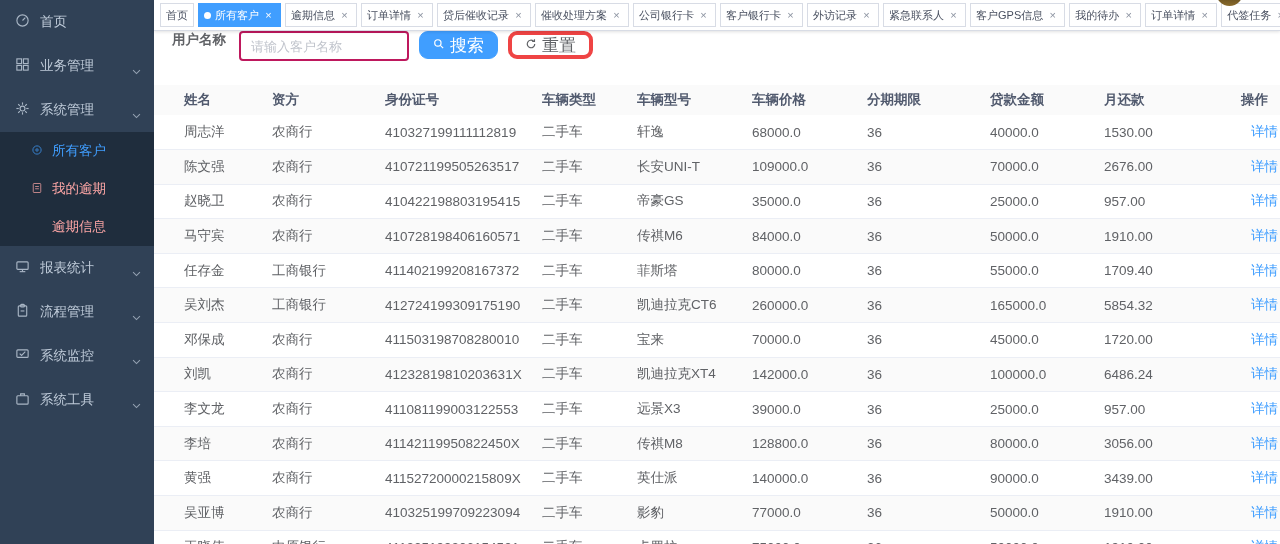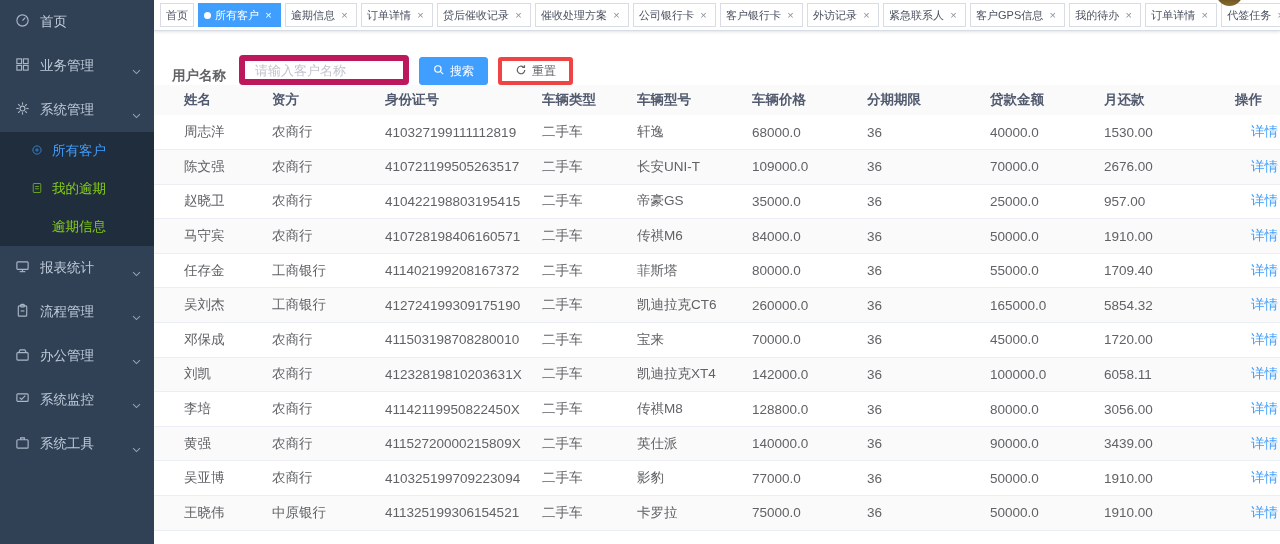--- a/index.html
+++ b/index.html
@@ -9,21 +9,21 @@
 
   
   .sidebar { width:154px; height:544px; background:#304156; flex:none; overflow:hidden; }
   .side-item { height:44px; display:flex; align-items:center; padding-left:15px;
     color:#bfcbd9; font-size:13.5px; cursor:pointer; position:relative; }
   .side-item .mi { width:15px; height:15px; margin-right:10px; flex:none; opacity:.85; }
   .side-item .chev { position:absolute; right:12px; width:11px; height:11px; opacity:.7; }
   .side-item .chev.up { transform:rotate(180deg); }
   .subpanel { background:#1f2d3d; }
   .side-sub { height:38px; display:flex; align-items:center; padding-left:31px;
-    color:#84cc16; font-size:13.5px; cursor:pointer; }
+    color:#fca5a5; font-size:13.5px; cursor:pointer; }
   .side-sub .mi { width:12px; height:12px; margin-right:9px; flex:none; opacity:.8; }
   .side-sub.noicon { padding-left:52px; }
   .side-sub.active { color:#409eff; }
 
   
   .main { flex:1; min-width:0; display:flex; flex-direction:column; }
 
   
   .tags { height:31px; flex:none; background:#fff; border-bottom:1px solid #d8dce5;
     box-shadow:0 1px 3px 0 rgba(0,0,0,.12); display:flex; align-items:center;
@@ -34,40 +34,40 @@
   .tab .dot { width:7px; height:7px; border-radius:50%; background:#fff; margin-right:4px; }
   .tab .x { display:inline-block; width:13px; height:13px; line-height:12px; text-align:center;
     border-radius:50%; margin-left:3px; font-size:11px; color:#8a919f; }
   .tab.active { background:#409eff; border-color:#409eff; color:#fff; }
   .tab.active .x { color:#fff; }
 
   .avatar-frag { position:absolute; left:1062px; top:-21px; width:27px; height:27px;
     border-radius:50%; background:linear-gradient(#1d1607,#8a6b2c); z-index:5; }
 
   
-  .searchbar { flex:none; height:54px; display:flex; align-items:flex-end; padding-left:18px; }
+  .searchbar { flex:none; height:54px; display:flex; align-items:flex-start; padding-left:18px; }
   .searchbar label { font-size:13.5px; font-weight:bold; color:#606266; margin-right:13px; }
-  .searchbar input { width:170px; height:30px; border:6px solid #be185d; border-radius:4px;
+  .searchbar input { width:170px; height:30px; border:2px solid #be185d; border-radius:4px;
     padding:0 10px; font-size:13px; color:#606266; outline:none;
     font-family:"Liberation Sans","DejaVu Sans",sans-serif; }
   .searchbar input::placeholder { color:#c0c4cc; }
-  .btn { height:28px; border-radius:3px; font-size:12px; display:inline-flex;
+  .btn { height:28px; border-radius:9px; font-size:17px; display:inline-flex;
     align-items:center; gap:5px; padding:0 13px; cursor:pointer;
-    font-family:"Liberation Sans","DejaVu Sans",sans-serif;margin-top:8px; }
+    font-family:"Liberation Sans","DejaVu Sans",sans-serif; }
   .btn-primary { background:#409eff; border:1px solid #409eff; color:#fff; margin-left:10px; }
   .btn-plain { background:#fff; border:4px solid #ef4444; color:#606266; margin-left:10px; }
 
   
   table { width:100%; border-collapse:collapse; table-layout:fixed; }
   th { height:30px; text-align:left; font-size:13.5px; font-weight:bold; color:#515a6e;
     background:#fafafa; padding:0; overflow:hidden; white-space:nowrap; }
   td { height:34.6px; font-size:13.5px; color:#606266; padding:0; border-bottom:1px solid #ebeef5;
     overflow:hidden; white-space:nowrap; }
   th:first-child, td:first-child { padding-left:30px; }
-  th.op, td.op { text-align:right; padding-right:18px; }
+  th.op, td.op { text-align:right; padding-right:12px; }
   tbody tr:nth-child(even) { background:#fafafa; }
   a.detail { color:#409eff; text-decoration:none; cursor:pointer;margin-left:31px; }
 </style>
 </head>
 <body>
 
 <div class="app">
   <aside class="sidebar" id="sidebar">
       <div class="side-item">
         <span><svg class="mi" viewBox="0 0 16 16" fill="none" stroke="currentColor" stroke-width="1.2">
@@ -150,32 +150,20 @@
           </svg></span>
         <span>流程管理</span>
         <span class="">
           <svg class="chev" viewBox="0 0 16 16" fill="none" stroke="currentColor" stroke-width="1.5">
             <polyline points="3,6 8,11 13,6"></polyline>
           </svg>
         </span>
       </div>
       <div class="side-item">
         <span><svg class="mi" viewBox="0 0 16 16" fill="none" stroke="currentColor" stroke-width="1.2">
-            <rect x="2" y="6" width="12" height="8" rx="1"></rect>
-            <path d="M4 6l1.5-3h5L12 6"></path>
-          </svg></span>
-        <span>办公管理</span>
-        <span class="">
-          <svg class="chev" viewBox="0 0 16 16" fill="none" stroke="currentColor" stroke-width="1.5">
-            <polyline points="3,6 8,11 13,6"></polyline>
-          </svg>
-        </span>
-      </div>
-      <div class="side-item">
-        <span><svg class="mi" viewBox="0 0 16 16" fill="none" stroke="currentColor" stroke-width="1.2">
             <rect x="2" y="3" width="12" height="8" rx="1"></rect>
             <polyline points="5,7 7,9 11,5"></polyline>
           </svg></span>
         <span>系统监控</span>
         <span class="">
           <svg class="chev" viewBox="0 0 16 16" fill="none" stroke="currentColor" stroke-width="1.5">
             <polyline points="3,6 8,11 13,6"></polyline>
           </svg>
         </span>
       </div>
@@ -391,21 +379,33 @@
           </tr>
           <tr>
             <td>刘凯</td>
             <td>农商行</td>
             <td>41232819810203631X</td>
             <td>二手车</td>
             <td>凯迪拉克XT4</td>
             <td>142000.0</td>
             <td>36</td>
             <td>100000.0</td>
-            <td>6058.11</td>
+            <td>6486.24</td>
+            <td class="op"><a class="detail">详情</a></td>
+          </tr>
+          <tr>
+            <td>李文龙</td>
+            <td>农商行</td>
+            <td>411081199003122553</td>
+            <td>二手车</td>
+            <td>远景X3</td>
+            <td>39000.0</td>
+            <td>36</td>
+            <td>25000.0</td>
+            <td>957.00</td>
             <td class="op"><a class="detail">详情</a></td>
           </tr>
           <tr>
             <td>李培</td>
             <td>农商行</td>
             <td>41142119950822450X</td>
             <td>二手车</td>
             <td>传祺M8</td>
             <td>128800.0</td>
             <td>36</td>

